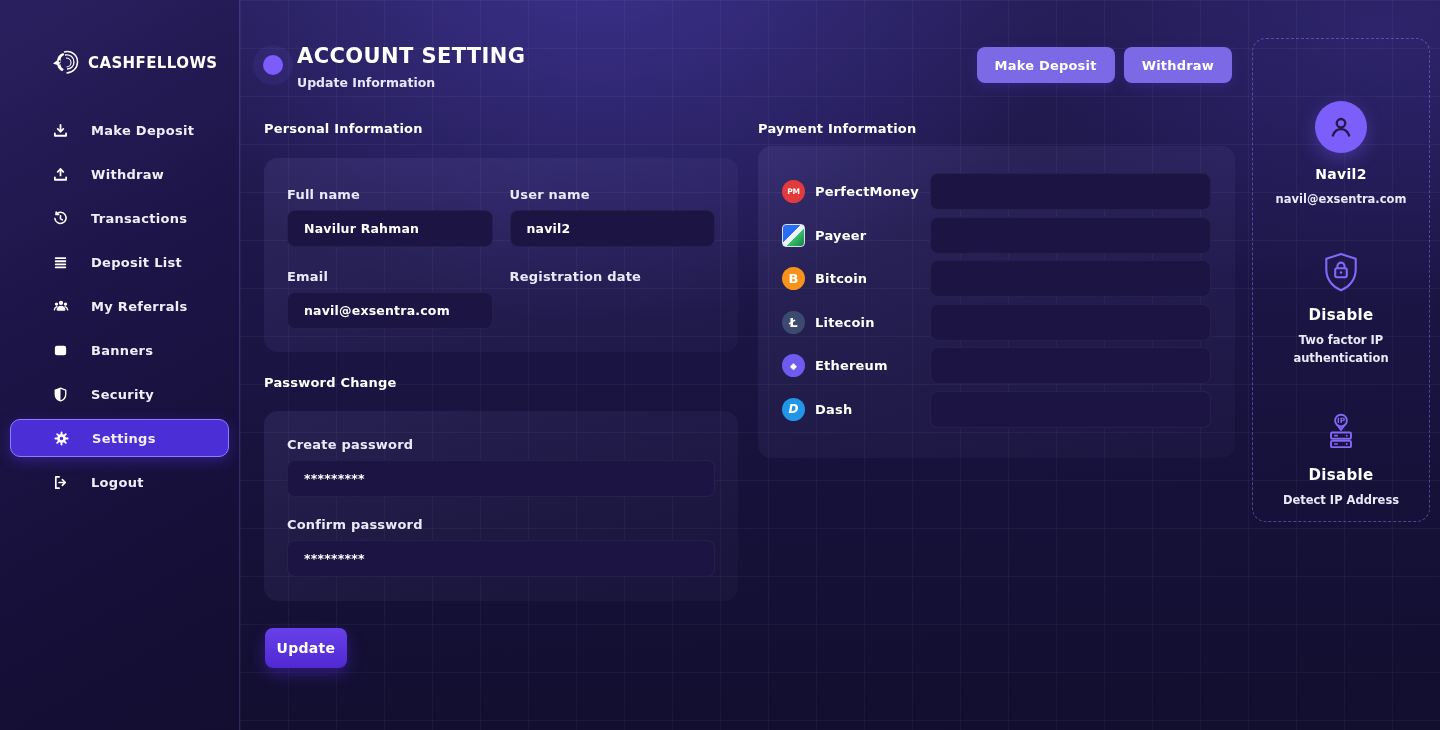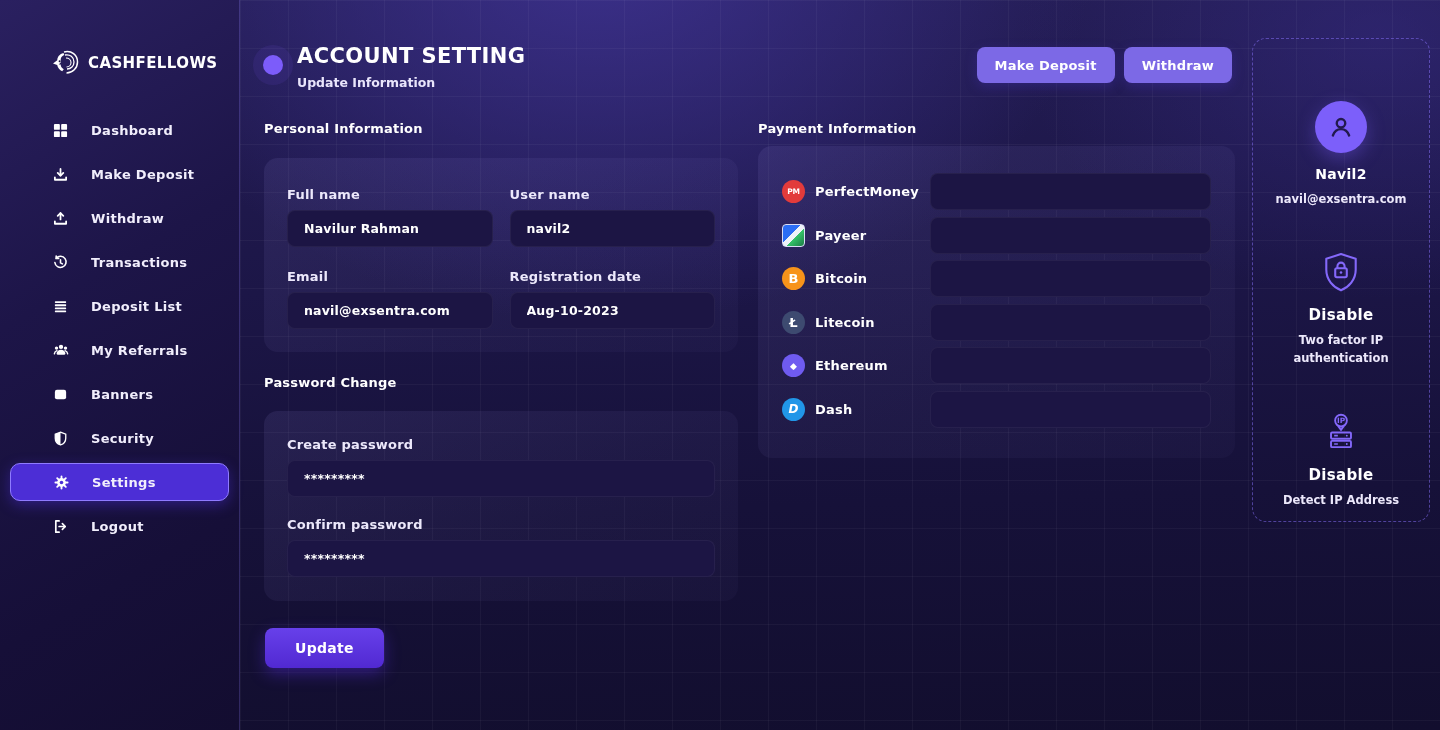--- a/index.html
+++ b/index.html
@@ -81,21 +81,21 @@
   .tinput {
     display:block; width:100%; height:37px; margin-top:8px; padding:0 16px;
     background:#1c1544; border:1px solid rgba(255,255,255,0.05); border-radius:8px;
     color:#fff; font-family:inherit; font-size:12.5px; font-weight:600; letter-spacing:0.2px; outline:none;
   }
   .p-grid { display:grid; grid-template-columns:1fr 1fr; column-gap:17px; row-gap:22px; }
 
   .pw-group + .pw-group { margin-top:20px; }
 
   .btn-update {
-    left:25px; top:628px; width:119px; height:40px; border:none; border-radius:8px; cursor:pointer;
+    left:25px; top:628px; width:82px; height:40px; border:none; border-radius:8px; cursor:pointer;
     background:linear-gradient(180deg,#6740ea 0%,#5129d2 100%);
     color:#fff; font-family:inherit; font-size:14px; font-weight:800; letter-spacing:0.3px;
     box-shadow:0 6px 16px rgba(82,42,210,0.45);
   }
 
   
   .pay-row { display:flex; align-items:center; height:37px; margin-bottom:6.5px; }
   .pay-left { width:148px; display:flex; align-items:center; gap:10px; }
   .pay-ico {
     width:23px; height:23px; border-radius:50%; flex:none;
@@ -152,31 +152,20 @@
           <path d="M13.5 5c-4 1-6.2 4.2-6.2 7.2L3 15.5l4.2 1.6c.5 3 2.5 5.2 5 6.2l1.6-2.1c-2-1-3.1-2.6-3.1-4.6h-2l2-2.1v-3c0-2.1 1.6-4.1 3.6-4.6z" fill="#fff"></path>
           <circle cx="9.6" cy="13.2" r="0.95" fill="#1a1340"></circle>
         </svg>
       </span>
       <span class="brand-name">CASHFELLOWS</span>
     </div>
 
     <nav class="nav">
       <div class="nav-item">
         <span class="nicon">
-          <svg width="15" height="15" viewBox="0 0 16 16" fill="#fff">
-              <rect x="1" y="1" width="6.3" height="6.3" rx="1"></rect>
-              <rect x="8.7" y="1" width="6.3" height="6.3" rx="1"></rect>
-              <rect x="1" y="8.7" width="6.3" height="6.3" rx="1"></rect>
-              <rect x="8.7" y="8.7" width="6.3" height="6.3" rx="1"></rect>
-            </svg>
-        </span>
-        <span class="nlabel">Dashboard</span>
-      </div>
-      <div class="nav-item">
-        <span class="nicon">
           <svg width="15" height="15" viewBox="0 0 16 16" fill="none" stroke="#fff" stroke-width="1.9" stroke-linecap="round" stroke-linejoin="round">
               <path d="M8 2v7"></path>
               <path d="M5 6.3 8 9.3l3-3"></path>
               <path d="M2 11v2.6h12V11"></path>
             </svg>
         </span>
         <span class="nlabel">Make Deposit</span>
       </div>
       <div class="nav-item">
         <span class="nicon">
@@ -288,21 +277,20 @@
         <div class="field">
           <div class="flabel">User name</div>
           <input class="tinput" type="text" value="navil2" style="">
         </div>
         <div class="field">
           <div class="flabel">Email</div>
           <input class="tinput" type="text" value="navil@exsentra.com" style="">
         </div>
         <div class="field">
           <div class="flabel">Registration date</div>
-          <input class="tinput" type="text" value="Aug-10-2023" style="">
         </div>
       </div>
     </section>
 
     <div class="sec-heading h-password">Password Change</div>
     <section class="card card-password">
       <div class="pw-group">
         <div class="flabel">Create password</div>
         <input class="tinput" type="text" value="*********" style="">
       </div>

